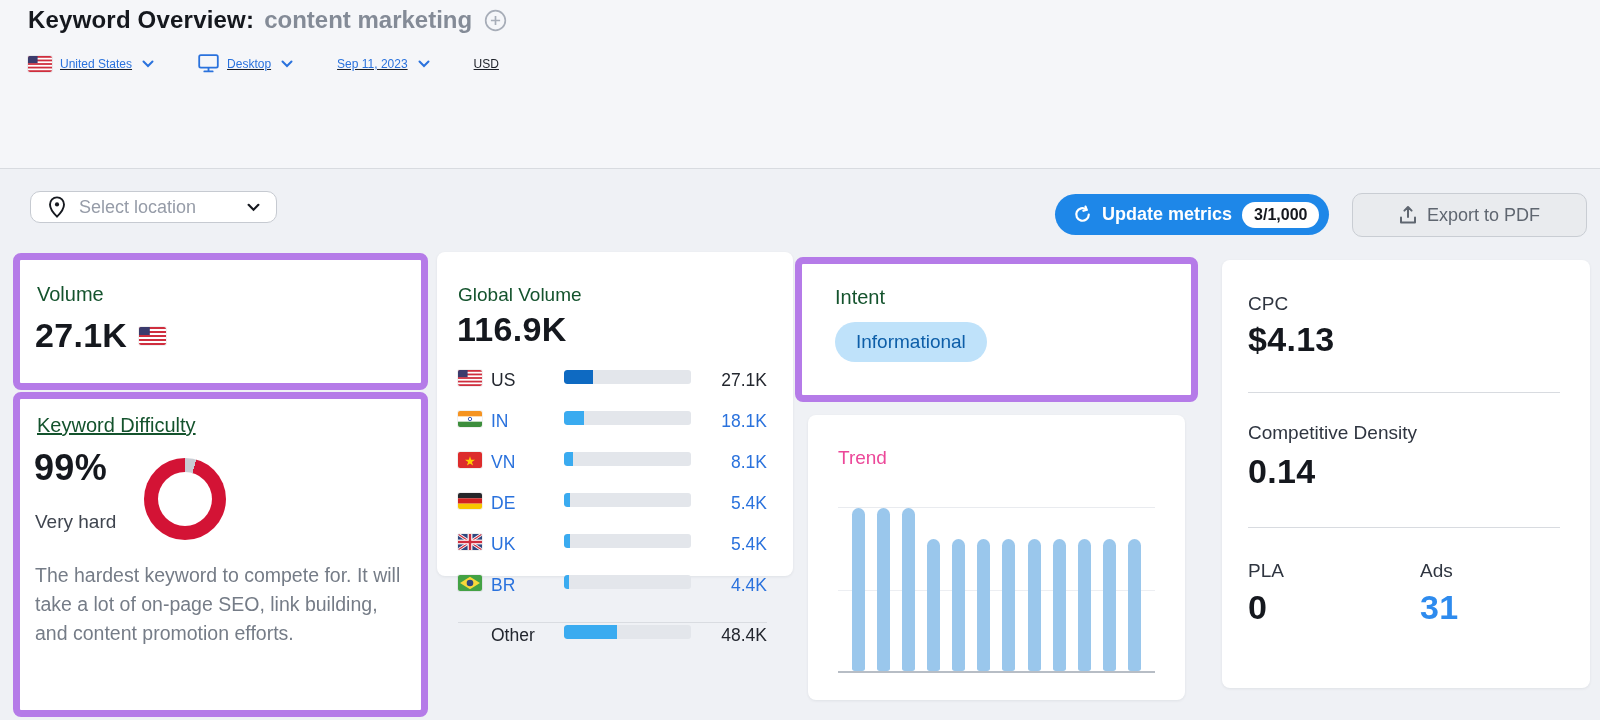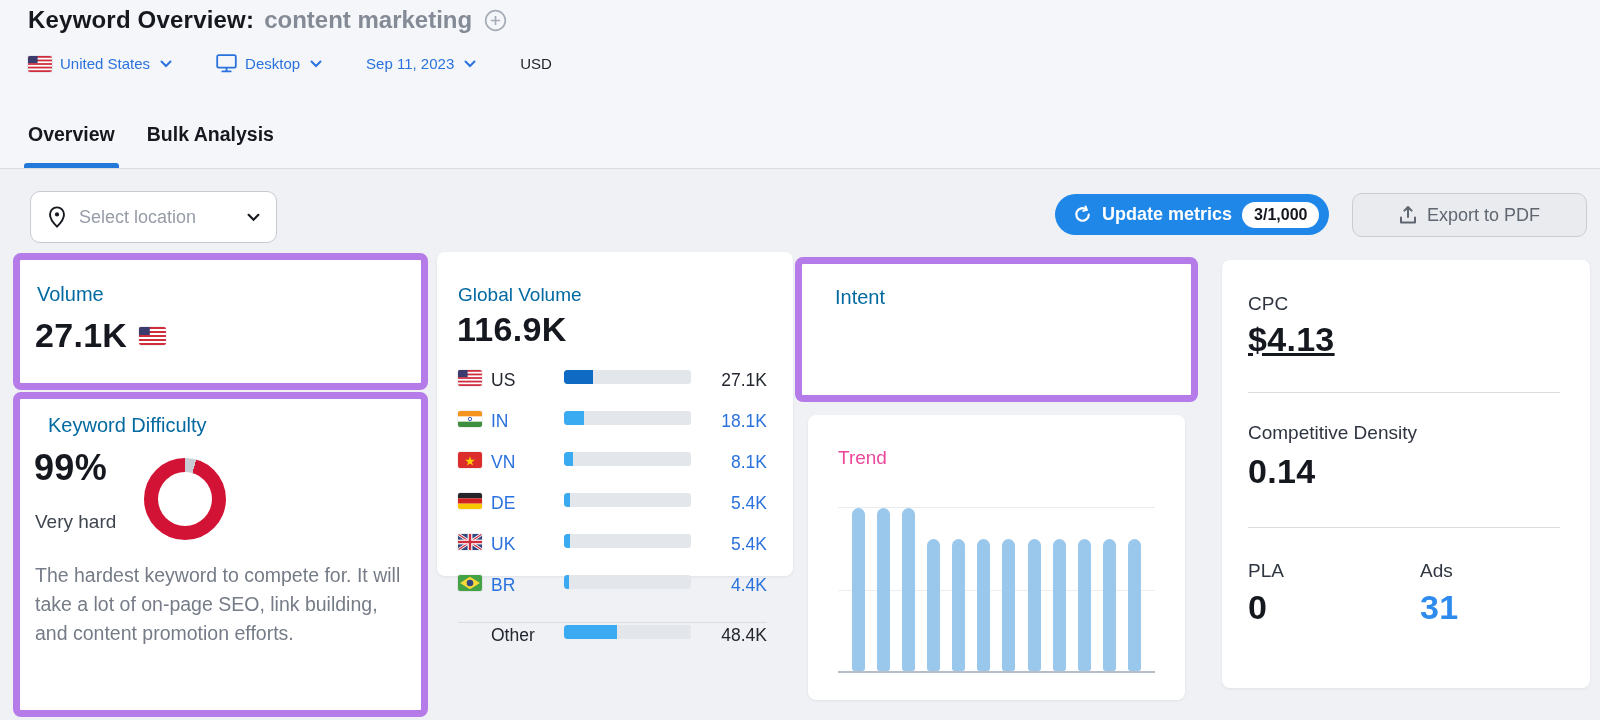--- a/index.html
+++ b/index.html
@@ -6,59 +6,59 @@
   body { font-family:"Liberation Sans","DejaVu Sans",sans-serif; }
   #app { position:relative; width:1600px; height:720px; background:#eff1f5; overflow:hidden; color:#1a1e26; }
 
   
   .top { position:absolute; top:0; left:0; width:1600px; height:168px; background:#f5f6f9; border-bottom:1px solid #d8dbe0; }
   .title-row { position:absolute; left:28px; top:6px; display:flex; align-items:center; gap:10px; }
   .page-title { font-size:24px; font-weight:800; color:#15181e; letter-spacing:.2px; }
   .keyword-title { font-size:24px; font-weight:700; color:#848b97; }
   .plus-icon { display:inline-flex; margin-left:2px; cursor:pointer; }
 
-  .filters { position:absolute; left:28px; top:54px; display:flex; align-items:center; gap:44px; font-size:15px; }
+  .filters { position:absolute; left:28px; top:54px; display:flex; align-items:center; gap:44px; font-size:12px;text-decoration:underline; }
   .filter { display:flex; align-items:center; gap:8px; color:#2a72dd; cursor:pointer; }
   .filter .chev { display:inline-flex; margin-left:2px; }
   .currency { color:#1d2129; }
 
   .tabs { position:absolute; left:28px; top:119px; display:flex; gap:32px; height:49px; }
   .tab { font-size:19.5px; color:#15181e; display:flex; align-items:flex-start; padding-top:4px; position:relative; cursor:pointer; }
   .tab.active { font-weight:700; }
   .tab.active::after { content:""; position:absolute; left:-4px; right:-4px; bottom:0; height:5px; background:#2379d9; border-radius:3px 3px 0 0; }
   .tab.inactive { font-weight:600; }
 
   
-  .btn-location { position:absolute; left:30px; top:191px; width:247px; height:52px; background:#fff; border:1px solid #c6cad1; border-radius:10px; display:flex; align-items:center; gap:12px; padding:0 16px; box-sizing:border-box; cursor:pointer; }
+  .btn-location { position:absolute; left:30px; top:191px; width:247px; height:32px; background:#fff; border:1px solid #c6cad1; border-radius:10px; display:flex; align-items:center; gap:12px; padding:0 16px; box-sizing:border-box; cursor:pointer; }
   .btn-location .ph { font-size:18px; color:#969ca8; flex:1; }
   .btn-update { position:absolute; left:1055px; top:194px; height:41px; background:#1e87e8; border:none; border-radius:21px; display:flex; align-items:center; gap:10px; padding:0 10px 0 18px; cursor:pointer; }
   .btn-update .lbl { color:#fff; font-size:18px; font-weight:700; }
   .quota { background:#fff; color:#15181e; font-size:16px; font-weight:700; border-radius:15px; padding:4px 12px; }
   .btn-export { position:absolute; left:1352px; top:193px; width:235px; height:44px; background:#e9ebee; border:1px solid #c9cdd3; border-radius:10px; display:flex; align-items:center; justify-content:center; gap:10px; font-size:18px; color:#5f6670; cursor:pointer; box-sizing:border-box; }
 
   
   .hl { position:absolute; border:7px solid #b57be8; border-radius:8px; background:#fff; box-sizing:border-box; }
   .hl-volume { left:13px; top:253px; width:415px; height:137px; }
   .hl-kd     { left:13px; top:392px; width:415px; height:325px; }
   .hl-intent { left:795px; top:257px; width:403px; height:145px; }
 
   .card { position:absolute; background:#fff; border-radius:8px; box-shadow:0 1px 3px rgba(20,30,40,.07); }
   .card-gv    { left:437px;  top:252px; width:356px; height:324px; }
   .card-trend { left:808px;  top:415px; width:377px; height:285px; }
   .card-cpc   { left:1222px; top:260px; width:368px; height:428px; }
 
-  .metric-label { font-size:20px; color:#0369a1; }
+  .metric-label { font-size:20px; color:#14532d; }
   .metric-value { font-size:34px; font-weight:800; color:#15181e; letter-spacing:.3px; }
 
   
   .vol-label { position:absolute; left:17px; top:23px; }
   .vol-value-row { position:absolute; left:15px; top:56px; display:flex; align-items:center; gap:12px; }
 
   
-  .kd-label { position:absolute; left:28px; top:15px; }
+  .kd-label { position:absolute; left:17px; top:15px;text-decoration:underline; }
   .kd-pct { position:absolute; left:14px; top:48px; font-size:36px; }
   .kd-level { position:absolute; left:15px; top:112px; font-size:19px; color:#3f454f; }
   .kd-donut { position:absolute; left:124px; top:59px; width:82px; height:82px; border-radius:50%;
               background:conic-gradient(#c9ccd3 2deg 16deg, #d31335 16deg 362deg); }
   .kd-donut::after { content:""; position:absolute; inset:14px; background:#fff; border-radius:50%; }
   .kd-desc { position:absolute; left:15px; top:150px; width:372px; font-size:19.5px; line-height:29px; color:#757c87;margin-top:12px; }
 
   
   .gv-label { position:absolute; left:21px; top:32px; font-size:19px; }
   .gv-value { position:absolute; left:20px; top:58px; }
@@ -85,21 +85,21 @@
   
   .trend-label { position:absolute; left:30px; top:32px; font-size:19px; color:#ec4899; }
   .trend-plot { position:absolute; left:30px; top:92px; width:317px; height:163px; border-top:1px solid #e9ebef; border-bottom:2px solid #b7bdc5; box-sizing:content-box; }
   .trend-mid { position:absolute; left:0; right:0; top:50%; border-top:1px solid #eceef2; }
   .trend-bars { position:absolute; inset:0; display:flex; align-items:flex-end; justify-content:space-between; padding:0 14px; }
   .trend-bar { width:13px; background:#9ac7ec; border-radius:7px 7px 3px 3px; }
 
   
   .sec-label { font-size:19px; color:#2f3540; }
   .cpc-label { position:absolute; left:26px; top:33px; }
-  .cpc-value { position:absolute; left:26px; top:60px;text-decoration:underline; }
+  .cpc-value { position:absolute; left:26px; top:60px; }
   .div1 { position:absolute; left:26px; right:30px; top:132px; border-top:1px solid #d8dbe0; }
   .cd-label { position:absolute; left:26px; top:162px; }
   .cd-value { position:absolute; left:26px; top:192px; }
   .div2 { position:absolute; left:26px; right:30px; top:267px; border-top:1px solid #d8dbe0; }
   .pla-label { position:absolute; left:26px; top:300px; }
   .pla-value { position:absolute; left:26px; top:328px; }
   .ads-label { position:absolute; left:198px; top:300px; }
   .ads-value { position:absolute; left:198px; top:328px; color:#2e8bee; }
 
   svg { display:block; }
@@ -164,24 +164,20 @@
         <span class="chev">
             <svg width="12" height="8" viewBox="0 0 12 8" fill="none" stroke="#2a72dd" stroke-width="2" stroke-linecap="round">
               <path d="M1.5 1.5 L6 6 L10.5 1.5"></path>
             </svg>
           </span>
       </span>
 
       <span class="currency">USD</span>
     </div>
 
-    <div class="tabs">
-      <div class="tab active">Overview</div>
-      <div class="tab inactive">Bulk Analysis</div>
-    </div>
   </div>
 
   <div class="btn-location">
     <span>
         <svg width="20" height="23" viewBox="0 0 20 23" fill="none" stroke="#16191f" stroke-width="1.9">
           <path d="M10 20.6 C10 20.6 3 14 3 8.6 C3 4.4 6.1 1.4 10 1.4 C13.9 1.4 17 4.4 17 8.6 C17 14 10 20.6 10 20.6 Z"></path>
           <circle cx="10" cy="8.4" r="2.1" fill="#16191f" stroke="none"></circle>
         </svg>
       </span>
     <span class="ph">Select location</span>
@@ -346,20 +342,21 @@
           <span class="gv-track">
             <span class="gv-fill lt" style="width: 41.4%;"></span>
           </span>
           <span class="gv-val dark">48.4K</span>
         </div>
       </div>
   </div>
 
   <div class="hl hl-intent">
     <div class="metric-label intent-label">Intent</div>
+    <div class="intent-badge">Informational</div>
   </div>
 
   <div class="card card-trend">
     <div class="trend-label">Trend</div>
     <div class="trend-plot">
       <div class="trend-mid"></div>
       <div class="trend-bars" id="trend-bars">
           <div class="trend-bar" style="height: 100%;"></div>
           <div class="trend-bar" style="height: 100%;"></div>
           <div class="trend-bar" style="height: 100%;"></div>

